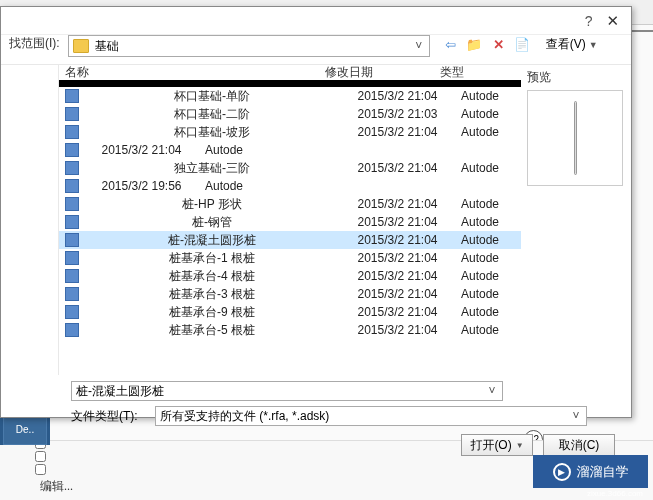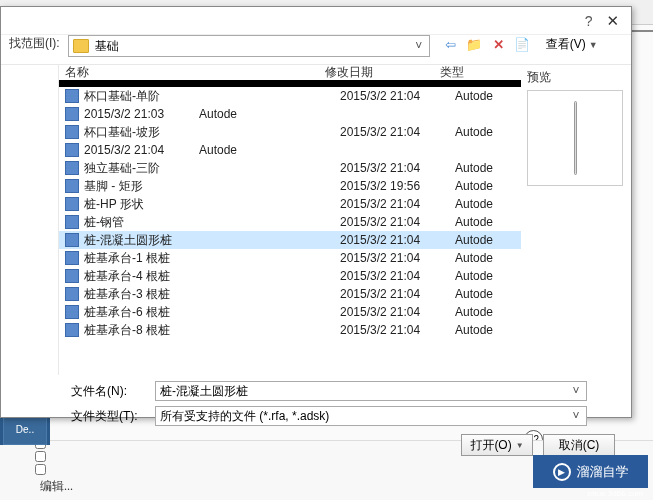--- a/index.html
+++ b/index.html
@@ -46,21 +46,21 @@
     .view-btn .small-arrow { font-size: 9px; margin-left: 3px; color: #555; }
     
     .dlg-body { display: flex; height: 310px; }
     .places { width: 58px; background: #fff; border-right: 1px solid #e8e8e8; }
     
     .file-pane { flex: 1; display: flex; flex-direction: column; }
     .col-headers { height: 22px; display: flex; align-items: center; border-bottom: 7px solid #000000; font-size: 12px; color: #333; padding-left: 6px; }
     .col-name { width: 260px; }
     .col-date { width: 115px; }
     .col-type { width: 50px; }
-    .file-list { flex: 1; overflow-y: hidden; position: relative; }
+    .file-list { flex: 1; overflow-y: hidden; position: relative; text-align: center; }
     .frow { height: 18px; display: flex; align-items: center; padding-left: 6px; font-size: 12px; color: #222; }
     .frow.selected { background: #cde8ff; }
     .fico { width: 14px; height: 14px; background: #5a8acb; margin-right: 5px; border: 1px solid #3a6aab; display: inline-block; }
     .fname { width: 256px; white-space: nowrap; overflow: hidden; }
     .fdate { width: 115px; }
     .ftype { width: 50px; }
     
     .preview-pane { width: 110px; padding: 4px 6px; }
     .preview-lbl { font-size: 12px; color: #333; margin-bottom: 4px; }
     .preview-box { width: 96px; height: 96px; border: 1px solid #ccc; background: #fff; display: flex; align-items: center; justify-content: center; }
@@ -153,20 +153,21 @@
       </div>
       <div class="file-list" id="file-list">
           <div class="frow">
             <span class="fico"></span>
             <span class="fname">杯口基础-单阶</span>
             <span class="fdate">2015/3/2 21:04</span>
             <span class="ftype">Autode</span>
           </div>
           <div class="frow">
             <span class="fico"></span>
+            <span class="fname">杯口基础-二阶</span>
             <span class="fdate">2015/3/2 21:03</span>
             <span class="ftype">Autode</span>
           </div>
           <div class="frow">
             <span class="fico"></span>
             <span class="fname">杯口基础-坡形</span>
             <span class="fdate">2015/3/2 21:04</span>
             <span class="ftype">Autode</span>
           </div>
           <div class="frow">
@@ -175,21 +176,20 @@
             <span class="ftype">Autode</span>
           </div>
           <div class="frow">
             <span class="fico"></span>
             <span class="fname">独立基础-三阶</span>
             <span class="fdate">2015/3/2 21:04</span>
             <span class="ftype">Autode</span>
           </div>
           <div class="frow">
             <span class="fico"></span>
-            <span class="fname">基脚 - 矩形</span>
             <span class="fdate">2015/3/2 19:56</span>
             <span class="ftype">Autode</span>
           </div>
           <div class="frow">
             <span class="fico"></span>
             <span class="fname">桩-HP 形状</span>
             <span class="fdate">2015/3/2 21:04</span>
             <span class="ftype">Autode</span>
           </div>
           <div class="frow">
@@ -217,44 +217,43 @@
             <span class="ftype">Autode</span>
           </div>
           <div class="frow">
             <span class="fico"></span>
             <span class="fname">桩基承台-3 根桩</span>
             <span class="fdate">2015/3/2 21:04</span>
             <span class="ftype">Autode</span>
           </div>
           <div class="frow">
             <span class="fico"></span>
-            <span class="fname">桩基承台-6 根桩</span>
-            <span class="fdate">2015/3/2 21:04</span>
-            <span class="ftype">Autode</span>
-          </div>
-          <div class="frow">
-            <span class="fico"></span>
-            <span class="fname">桩基承台-8 根桩</span>
+            <span class="fname">桩基承台-9 根桩</span>
+            <span class="fdate">2015/3/2 21:04</span>
+            <span class="ftype">Autode</span>
+          </div>
+          <div class="frow">
+            <span class="fico"></span>
+            <span class="fname">桩基承台-5 根桩</span>
             <span class="fdate">2015/3/2 21:04</span>
             <span class="ftype">Autode</span>
           </div>
         </div>
     </div>
 
     <div class="preview-pane">
       <div class="preview-lbl">预览</div>
       <div class="preview-box">
         <div class="pile"></div>
       </div>
     </div>
   </div>
 
   <div class="dlg-fields">
     <div class="fld-row">
-      <span class="fld-lbl">文件名(N):</span>
       <div class="fld-combo">
         <span>桩-混凝土圆形桩</span>
         <span class="arrow">˅</span>
       </div>
     </div>
     <div class="fld-row">
       <span class="fld-lbl">文件类型(T):</span>
       <div class="fld-combo">
         <span>所有受支持的文件 (*.rfa, *.adsk)</span>
         <span class="arrow">˅</span>

